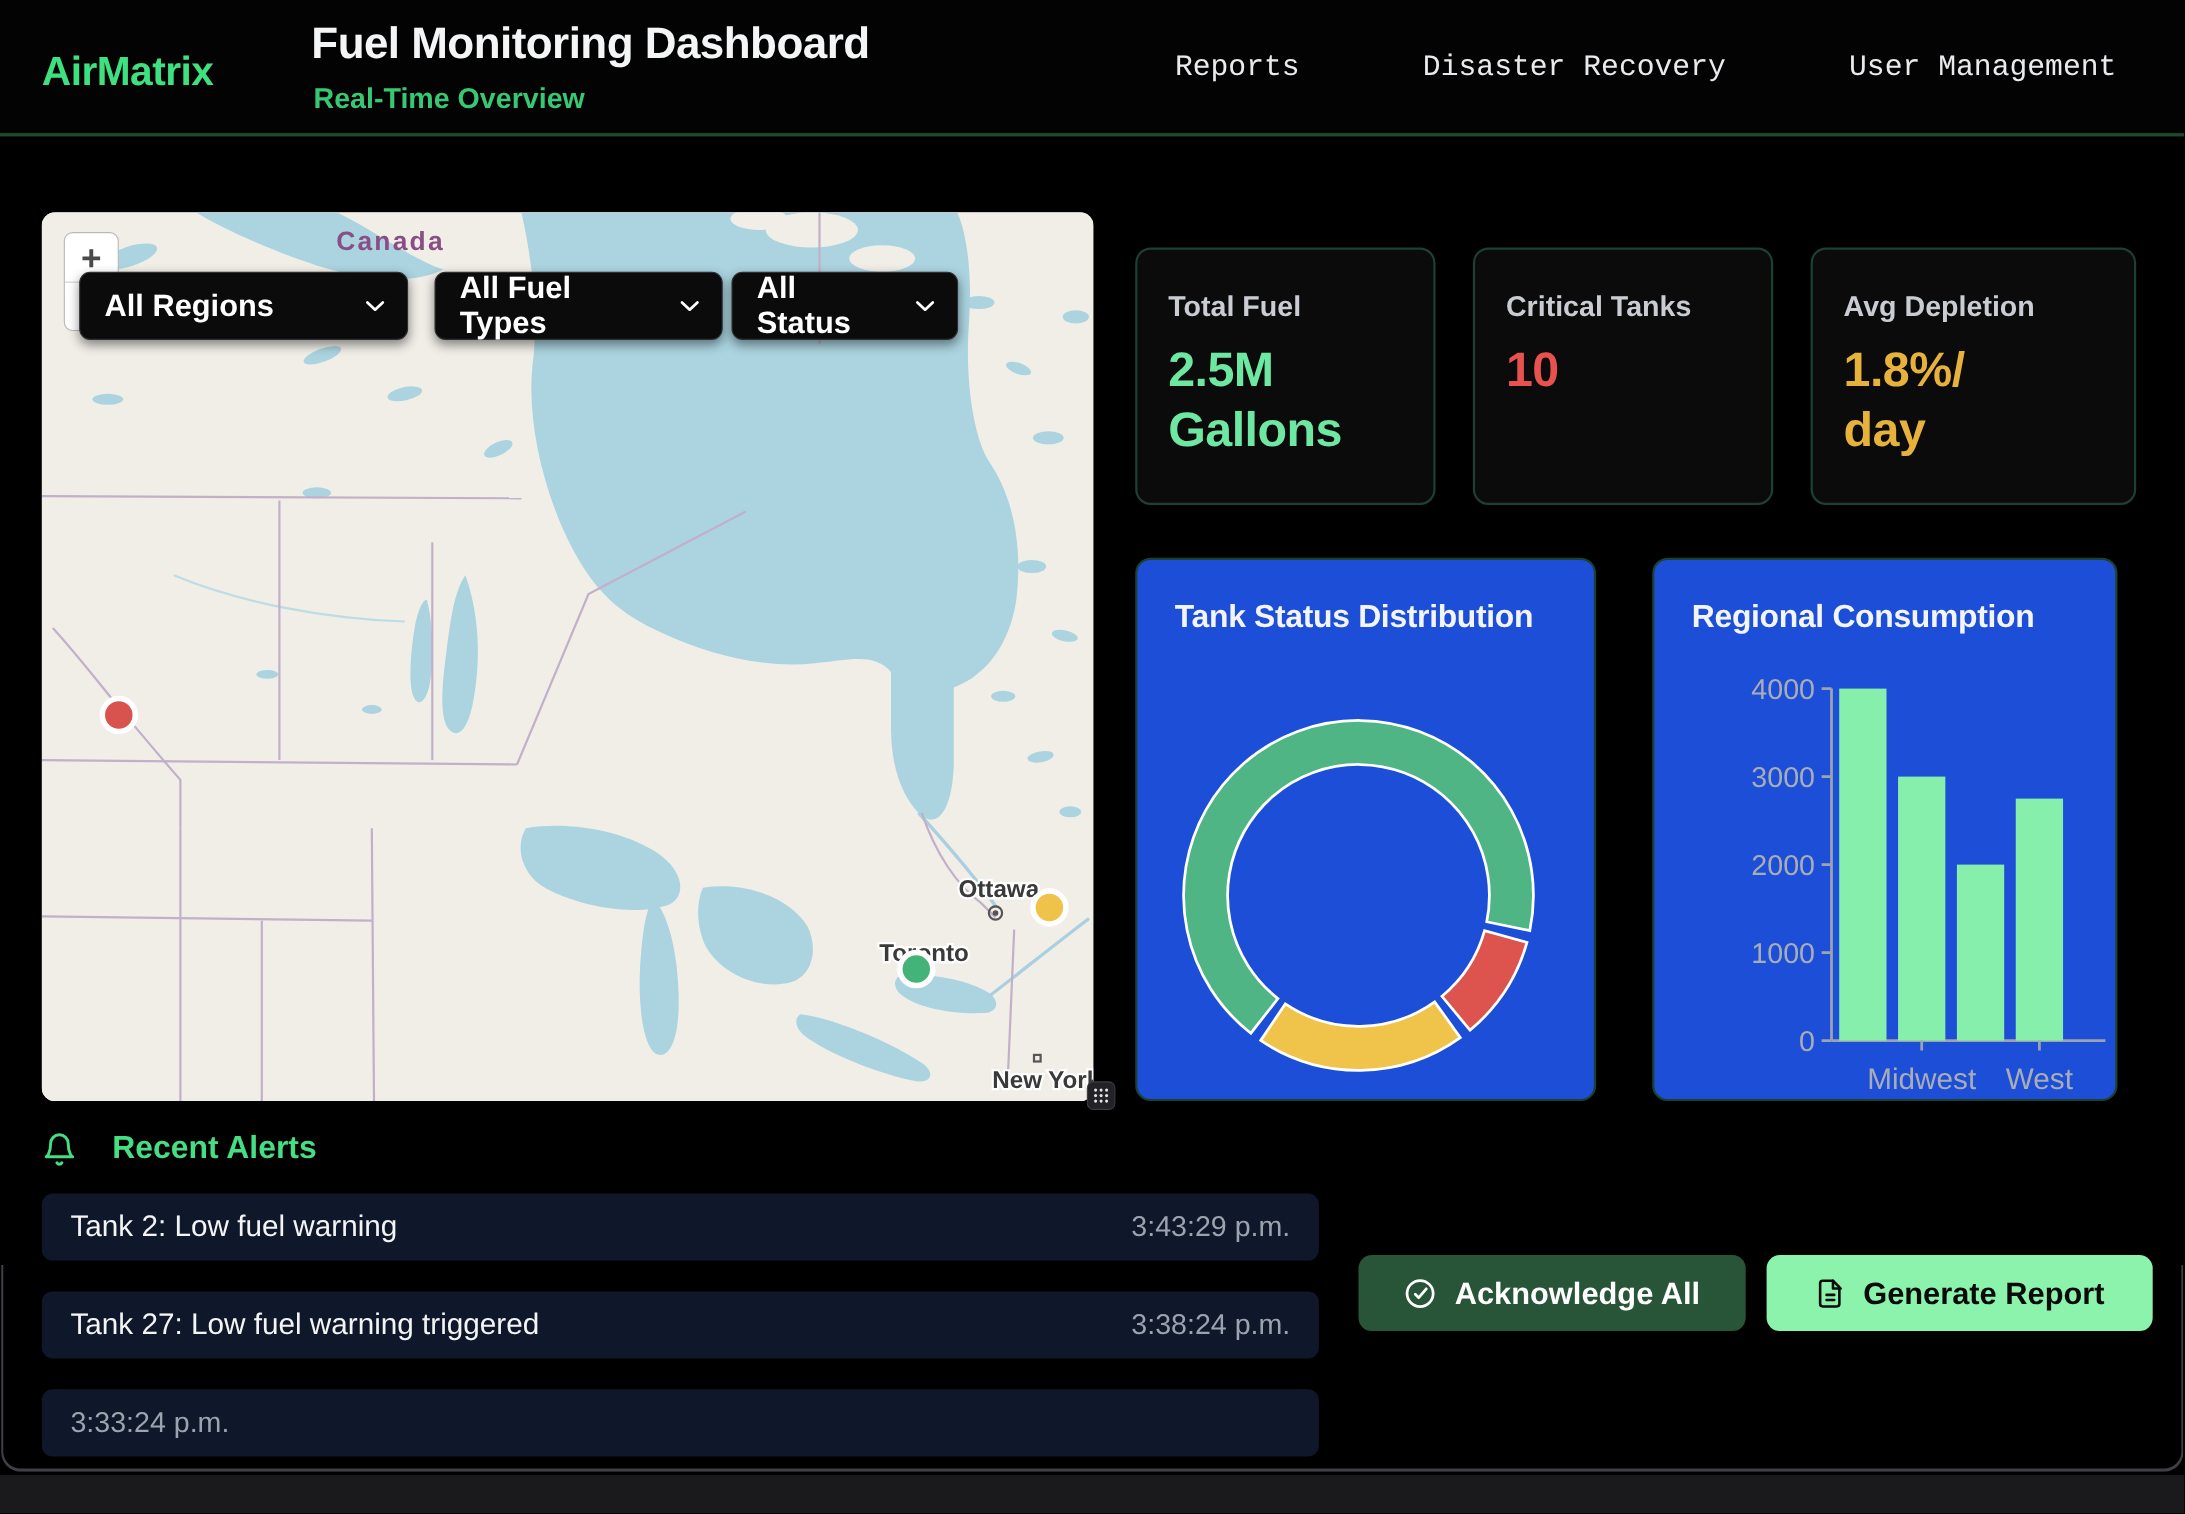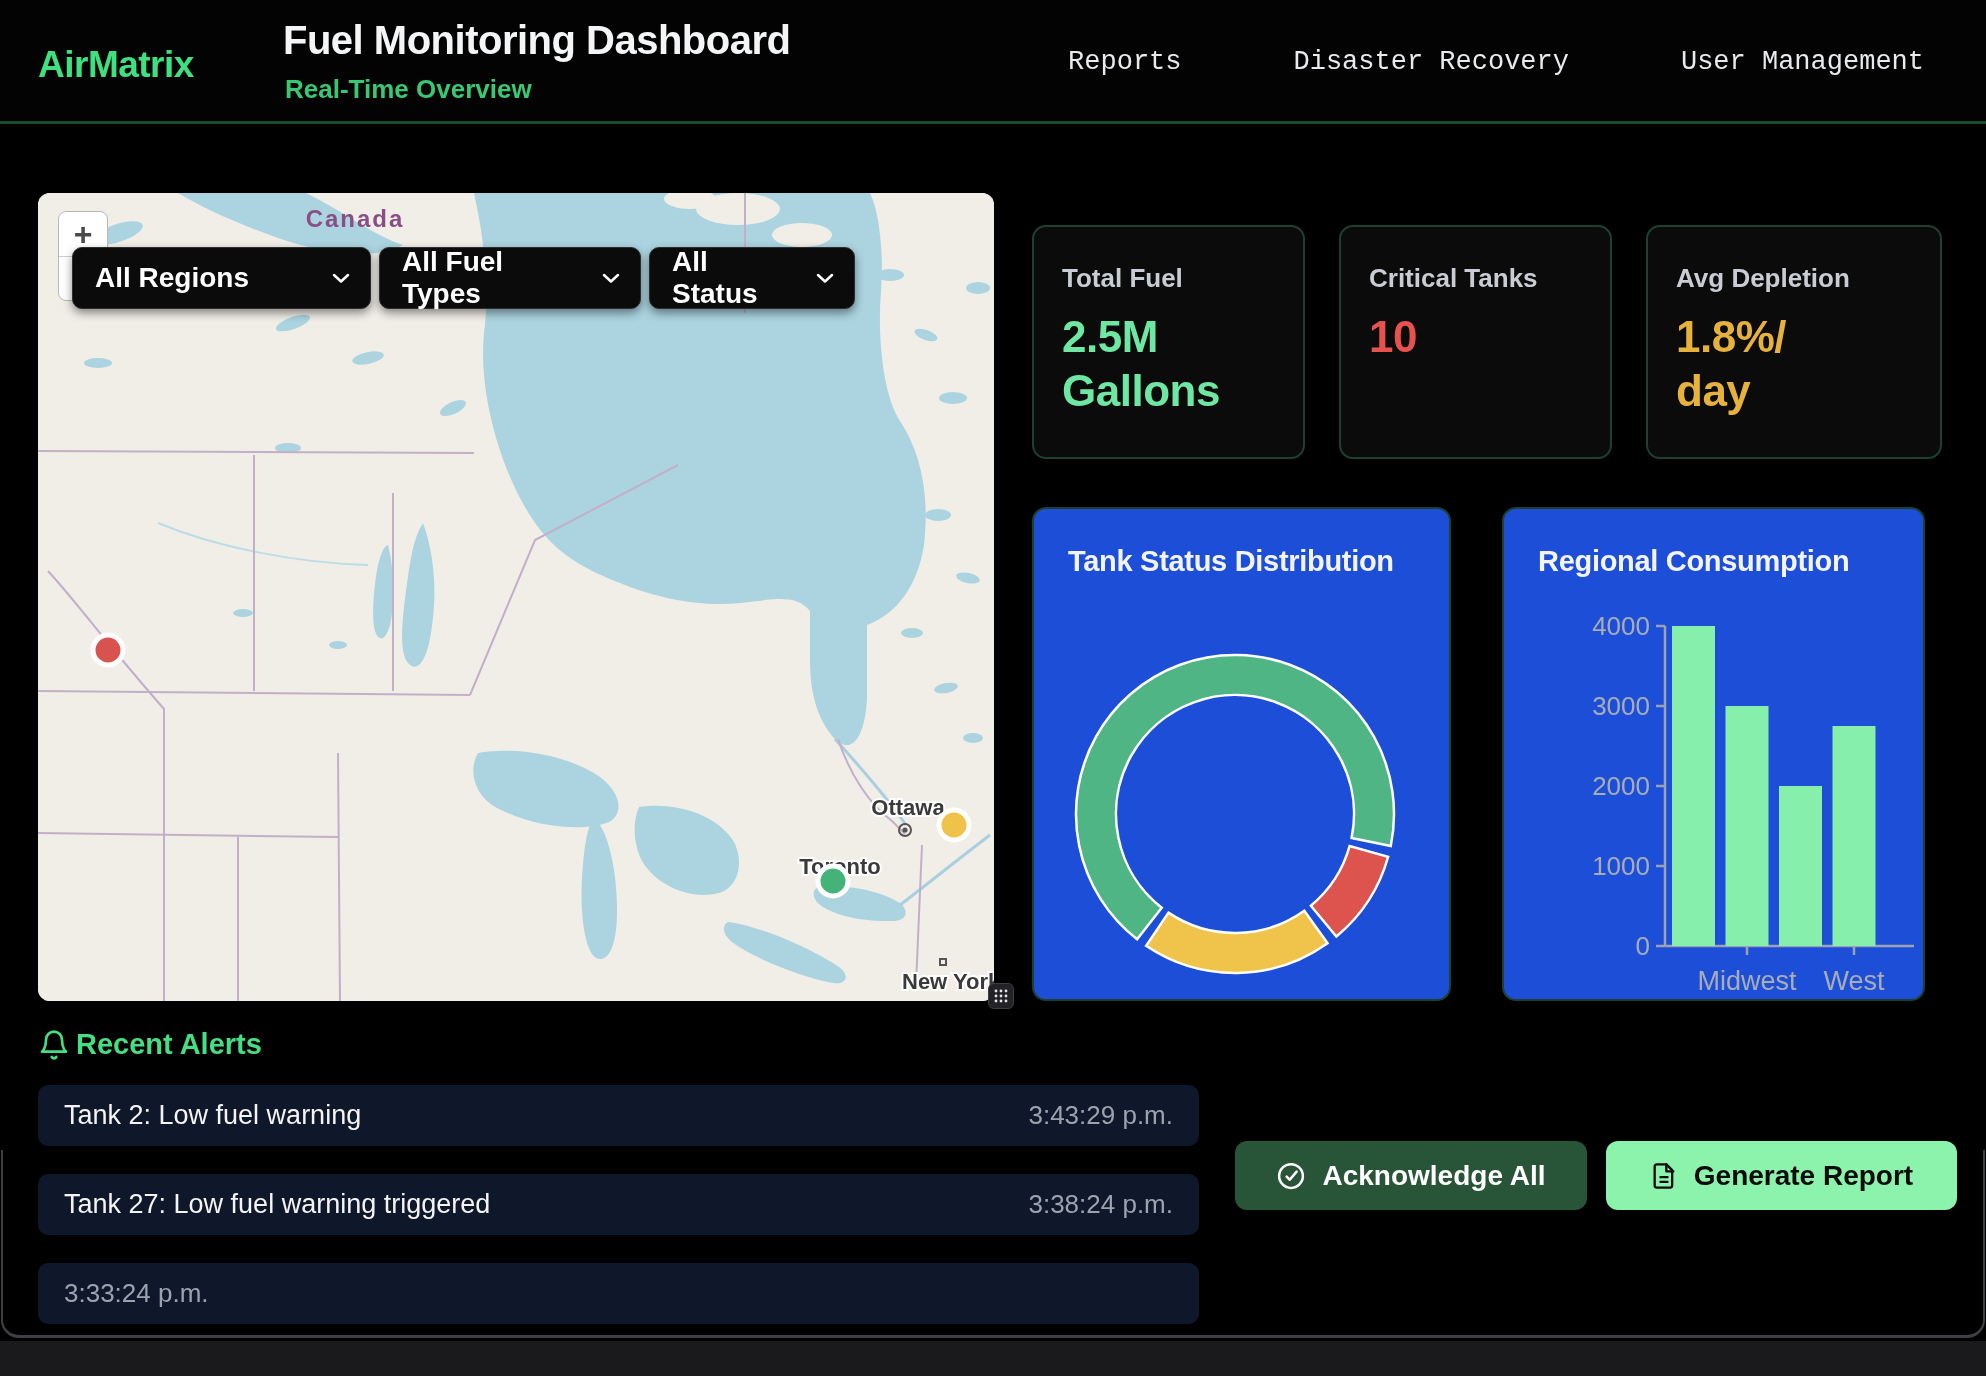--- a/index.html
+++ b/index.html
@@ -19,40 +19,40 @@
   .map { position:absolute; left:38px; top:193px; width:956px; height:808px; border-radius:12px; overflow:hidden; background:#f1eee8; }
   .map svg.basemap { position:absolute; left:0; top:0; }
   .map-label-country { font-size:24px; font-weight:600; fill:#8a4e86; letter-spacing:2px; }
   .map-label-city { font-size:22px; font-weight:600; fill:#3a3a3a; paint-order:stroke; stroke:#ffffff; stroke-width:4px; }
   .zoomctl { position:absolute; left:20px; top:18px; width:50px; height:90px; background:#fff; border:1px solid #b9b9b9; border-radius:8px; overflow:hidden; z-index:2; }
   .zoomctl .zbtn { width:100%; height:44px; display:flex; align-items:center; justify-content:center; font-size:32px; font-weight:700; color:#4a4a4a; cursor:pointer; }
   .zoomctl .zdiv { height:1px; background:#cfcfcf; }
   .filters { position:absolute; left:34px; top:54px; display:flex; gap:8px; z-index:3; }
   .filter { height:62px; background:#0b0b0c; border:1px solid #2e2e30; border-radius:10px; display:flex; align-items:center; justify-content:space-between; padding:0 20px 0 22px; color:#fff; font-size:28px; font-weight:600; cursor:pointer; box-shadow:0 4px 10px rgba(0,0,0,.45); }
   .filter.f-regions { width:299px; }
-  .filter.f-fuel { width:262px; }
+  .filter.f-fuel { width:262px;margin-left:16px; }
   .filter.f-status { width:206px; }
   .chev { margin-left:18px; flex:none; }
   .drag-handle { position:absolute; left:988px; top:983px; width:26px; height:26px; background:#232327; border:1px solid #3c3c41; border-radius:6px; z-index:4; display:flex; align-items:center; justify-content:center; cursor:grab; }
 
   
   .stat-card { position:absolute; top:225px; width:273px; height:234px; background:#0a0b0a; border:2px solid #1d4130; border-radius:14px; padding:36px 28px; }
   .stat-card.s0 { left:1032px; } .stat-card.s1 { left:1339px; } .stat-card.s2 { left:1646px; width:296px; }
   .stat-label { font-size:26px; font-weight:600; color:#c9cdd3; margin-bottom:16px; }
   .stat-value { font-size:44px; font-weight:800; line-height:1.22; white-space:pre-line; letter-spacing:-0.5px; }
 
   
   .chart-card { position:absolute; top:507px; height:494px; background:#1d4ed8; border:2px solid #1d4130; border-radius:14px; }
   .chart-card.c0 { left:1032px; width:419px; }
   .chart-card.c1 { left:1502px; width:423px; }
   .chart-title { position:absolute; left:34px; top:36px; font-size:29px; font-weight:700; color:#f3f4f6; letter-spacing:-0.3px; }
   .chart-card svg.plot { position:absolute; left:0; top:0; }
 
   
-  .alerts-header { position:absolute; left:38px; top:1028px; display:flex; align-items:center; gap:6px; }
+  .alerts-header { position:absolute; left:38px; top:1028px; display:flex; align-items:center; gap:32px; }
   .alerts-header .alerts-title { font-size:29px; font-weight:700; color:#45de82; }
   .alert-row { position:absolute; left:38px; width:1161px; height:61px; background:#0f172a; border-radius:10px; display:flex; align-items:center; justify-content:space-between; padding:0 26px; }
   .alert-row.r0 { top:1085px; } .alert-row.r1 { top:1174px; } .alert-row.r2 { top:1263px; }
   .alert-msg { font-size:27px; font-weight:500; color:#f4f4f5; }
   .alert-time { font-size:26px; color:#9ca3af; }
 
   
   .btn { position:absolute; top:1141px; height:69px; border-radius:12px; display:flex; align-items:center; justify-content:center; gap:16px; font-size:28px; font-weight:700; cursor:pointer; border:none; }
   .btn-ack { left:1235px; width:352px; background:#285438; color:#fff; }
   .btn-gen { left:1606px; width:351px; background:#8bf3ac; color:#0b0b0b; }

